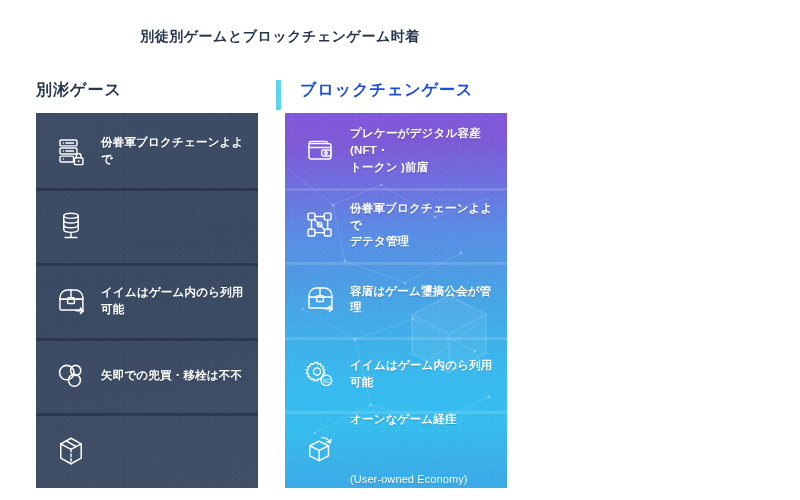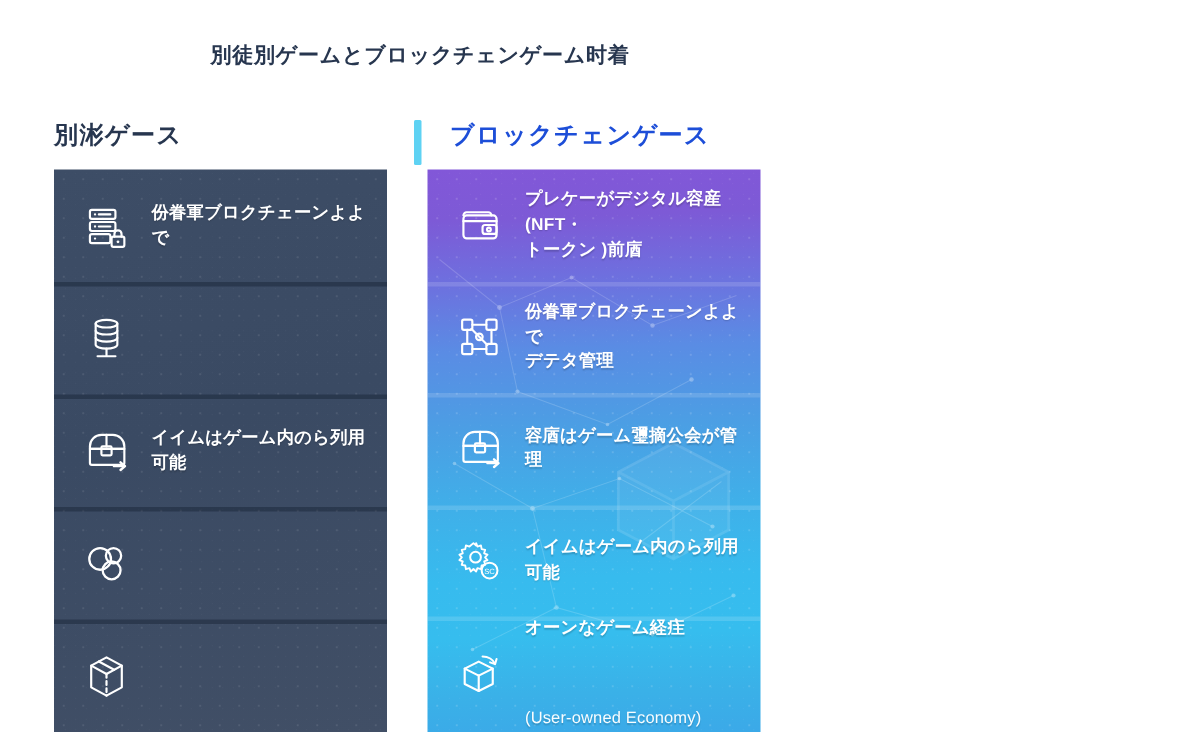--- a/index.html
+++ b/index.html
@@ -241,20 +241,21 @@
     </div>
 
     <div class="row">
       <span class="row-icon">
         <svg viewBox="0 0 40 40" fill="none" stroke="#ffffff" stroke-width="1.8" stroke-linecap="round" stroke-linejoin="round">
           <circle cx="15" cy="16" r="8.5"></circle>
           <circle cx="25.5" cy="13.5" r="6"></circle>
           <circle cx="24" cy="25" r="7"></circle>
         </svg>
       </span>
+      <span class="row-text">矢即での兜買・移栓は不不</span>
     </div>
 
     <div class="row">
       <span class="row-icon">
         <svg viewBox="0 0 40 40" fill="none" stroke="#ffffff" stroke-width="1.7" stroke-linecap="round" stroke-linejoin="round">
           <path d="M20 5l12 6.5v17L20 35 8 28.5v-17z"></path>
           <path d="M8 11.5L20 18l12-6.5"></path>
           <path d="M20 18v17" stroke-dasharray="3 2.6"></path>
           <path d="M14 8.2l12 6.5"></path>
         </svg>

